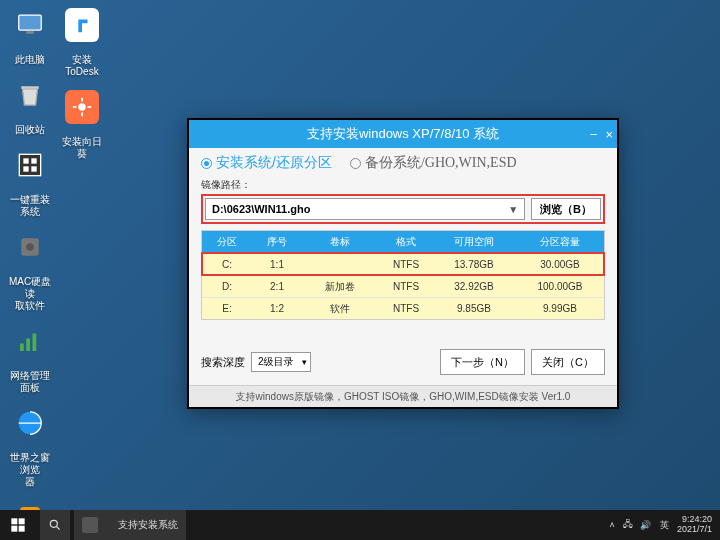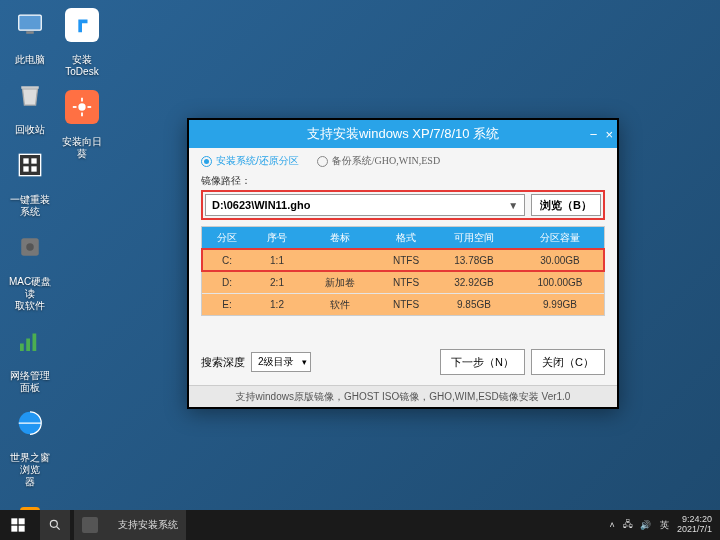--- a/index.html
+++ b/index.html
@@ -19,33 +19,33 @@
   position: absolute; top: 118px; left: 148px; width: 432px; height: 291px;
   background: #f5f5f5; border: 2px solid #000000; box-shadow: 0 4px 20px rgba(0,0,0,.4); margin-left: 39px;
 }
 .titlebar {
   background: #29a3e8; color: #fff; height: 28px;
   display: flex; align-items: center; justify-content: center;
   font-size: 13px; font-weight: 500; position: relative;
 }
 .winctrls { position: absolute; right: 4px; top: 0; height: 28px; display: flex; align-items: center; gap: 8px; color: #fff; }
 .winctrls span { cursor: pointer; font-size: 13px; }
-.modes { padding: 6px 12px 4px; display: flex; gap: 18px; color: #29a3e8; font-size: 10px; }
+.modes { padding: 6px 12px 4px; display: flex; gap: 18px; color: #29a3e8; font-size: 14px; }
 .modes label { display: flex; align-items: center; gap: 4px; cursor: pointer; }
 .modes .other { color: #666; font-family: Liberation Serif, serif; }
 .radio { width: 11px; height: 11px; border: 1px solid #29a3e8; border-radius: 50%; display: inline-flex; align-items: center; justify-content: center; }
 .radio.on::after { content: ""; width: 5px; height: 5px; background: #29a3e8; border-radius: 50%; }
 .radio.off { border-color: #888; }
 .pathrow { margin: 2px 12px 6px; position: relative; }
 .pathlabel { font-size: 10px; color: #333; margin-bottom: 2px; }
 .pathbox { display: flex; gap: 6px; border: 2px solid #e53935; padding: 2px; font-weight: bold; }
 .pathinput { flex: 1; height: 22px; border: 1px solid #999; background: #fff; padding: 0 6px; font-size: 11px; display: flex; align-items: center; justify-content: space-between; }
 .dd { font-size: 10px; color: #555; }
 .browse { height: 22px; padding: 0 8px; border: 1px solid #999; background: #fff; cursor: pointer; font-size: 11px; display: flex; align-items: center; }
-.tbl { margin: 0 12px; background: #fdba74; border: 1px solid #ccc; }
+.tbl { margin: 0 12px; background: #fef9c3; border: 1px solid #ccc; }
 .tbl .hd, .tbl .row { display: grid; grid-template-columns: 50px 50px 76px 56px 80px 92px; font-size: 10px; height: 22px; align-items: center; text-align: center; }
 .tbl .hd { background: #29a3e8; color: #fff; font-weight: 500; }
 .tbl .row { border-top: 1px solid #e5e5e5; color: #333; }
 .tbl .row.hl { outline: 2px solid #e53935; outline-offset: -1px; }
 .btnrow { position: absolute; bottom: 32px; left: 12px; right: 12px; display: flex; align-items: center; gap: 6px; font-size: 11px; }
 .btnrow .sp { flex: 1; }
 .sel { height: 20px; border: 1px solid #999; background: #fff; padding: 0 16px 0 6px; font-size: 10px; display: flex; align-items: center; position: relative; }
 .sel::after { content: "▾"; position: absolute; right: 3px; font-size: 9px; }
 .btn { height: 22px; padding: 12px 10px; border: 1px solid #999; background: #fff; cursor: pointer; font-size: 11px; display: flex; align-items: center; }
 .footer { position: absolute; bottom: 0; left: 0; right: 0; height: 22px; background: #e8e8e8; border-top: 1px solid #ccc; display: flex; align-items: center; justify-content: center; font-size: 10px; color: #555; }

